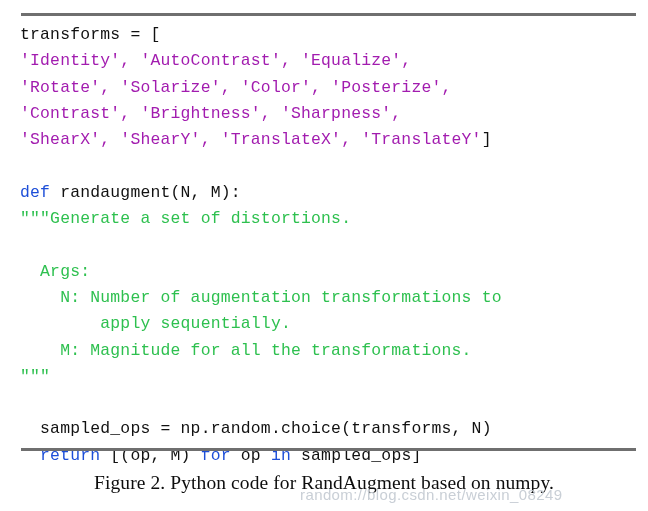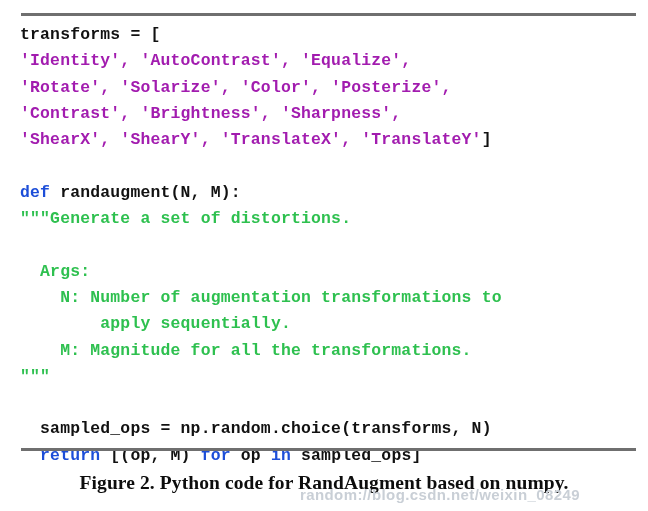--- a/index.html
+++ b/index.html
@@ -14,21 +14,20 @@
     overflow: hidden;
     font-family: "Liberation Serif", "DejaVu Serif", serif;
   }
 
   #figure-block {
     position: absolute;
     left: 0;
     top: 0;
     width: 580px;
     height: 511px;
-    font-weight: bold;
   }
 
   .rule {
     position: absolute;
     left: 21px;
     width: 615px;
     height: 3px;
     background: #6f6f6f;
   }
   #rule-top  { top: 13px; }

